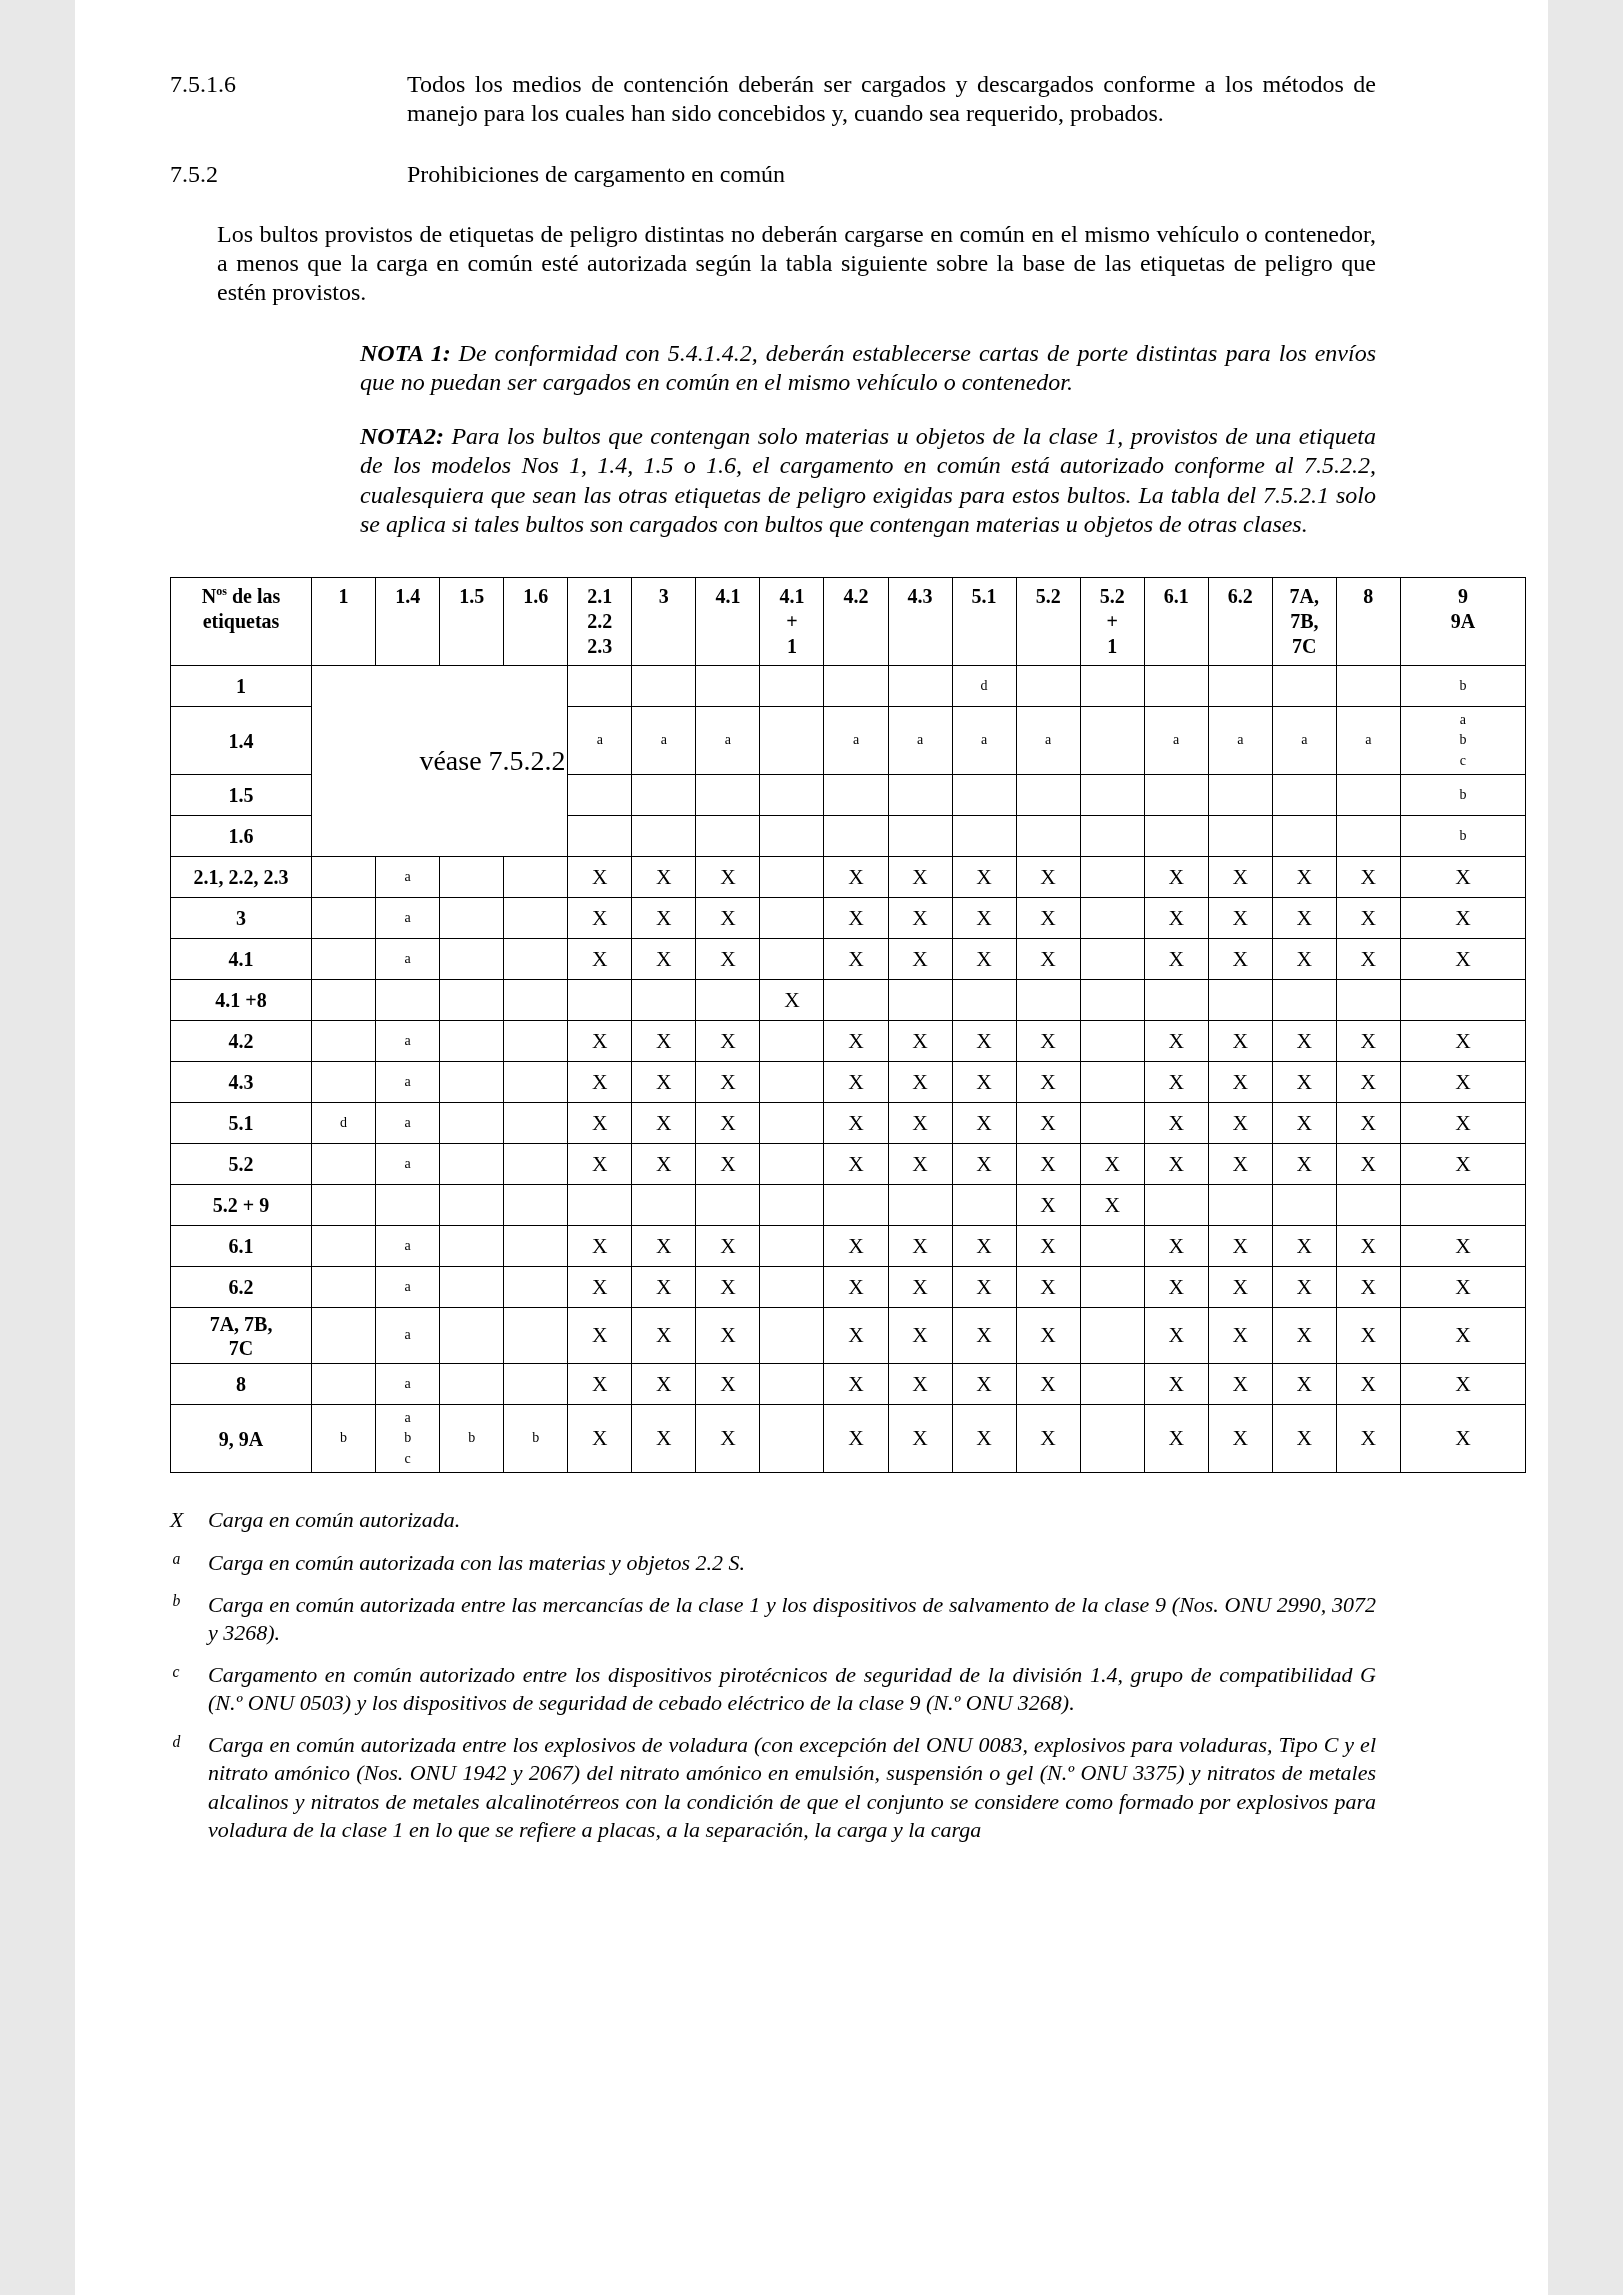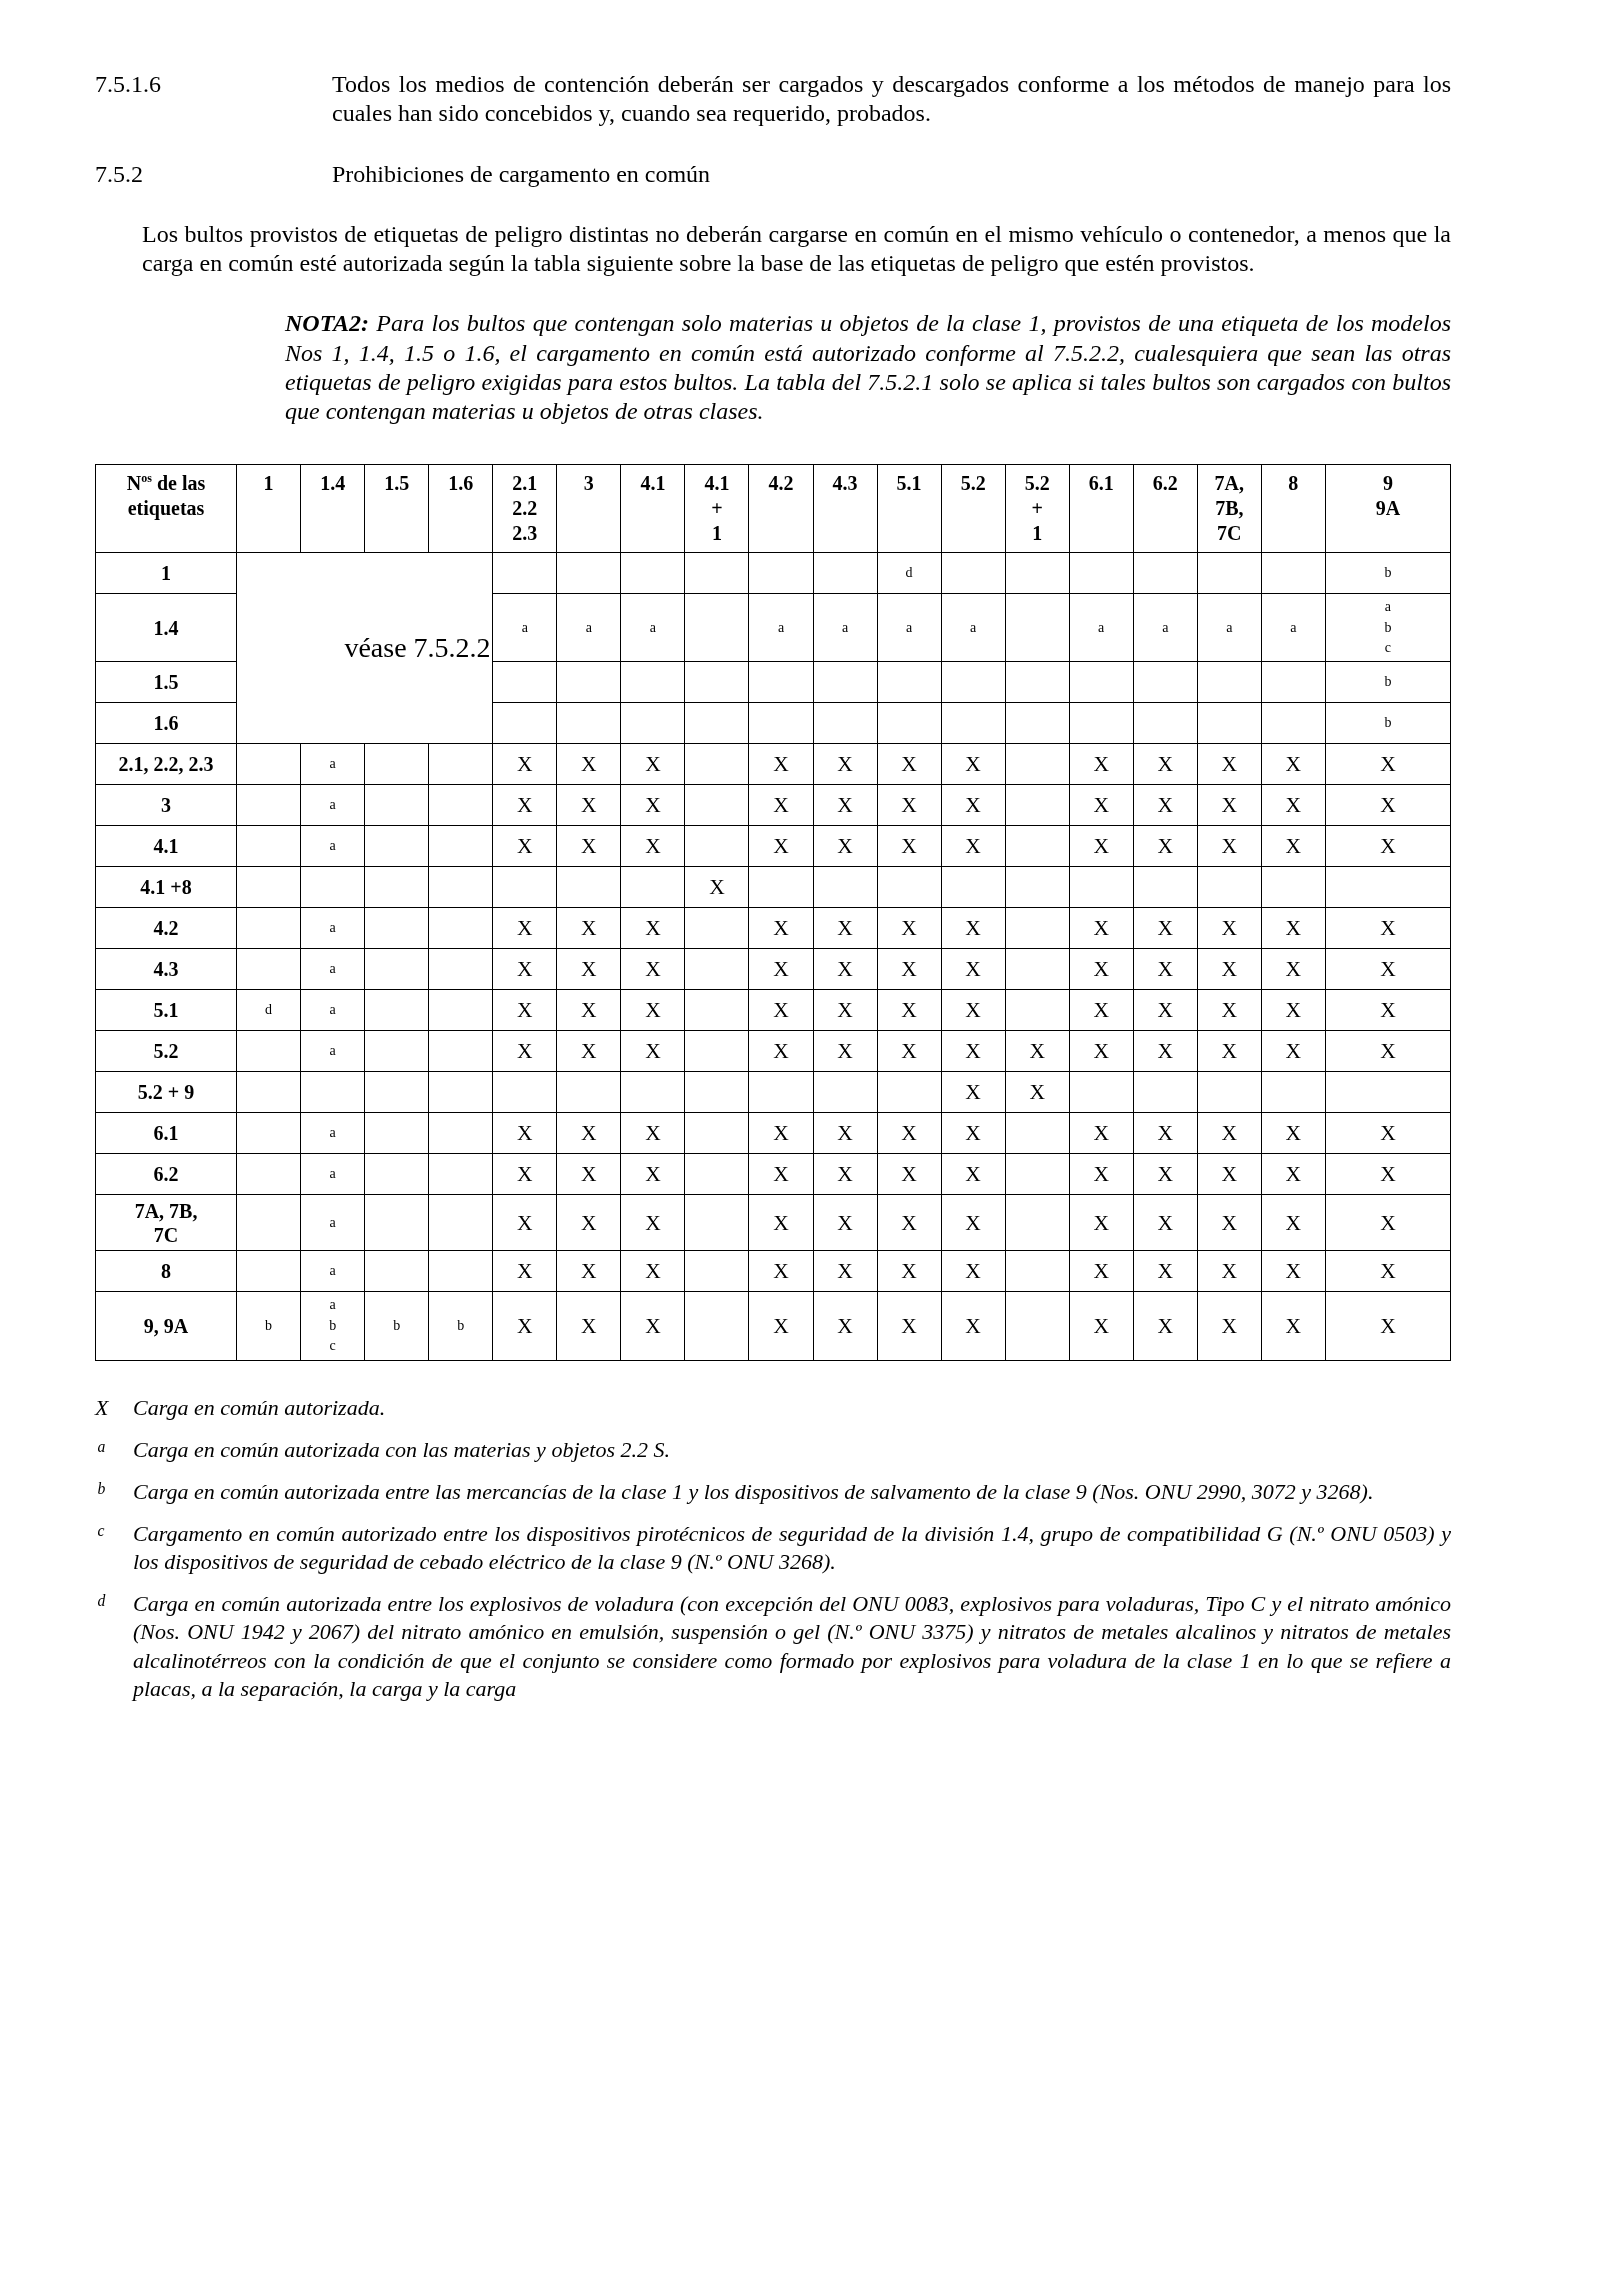--- a/index.html
+++ b/index.html
@@ -1,18 +1,18 @@
 <!DOCTYPE html>
 <html style="font-size:13.2px"><head>
 <meta charset="utf-8">
 <style>
   * { box-sizing: border-box; }
   html, body { margin: 0; padding: 0; background: #e8e8e8; }
   .page {
-    width: 1623px;
+    width: 1473px;
     min-height: 2295px;
     margin: 0 auto;
     background: #ffffff;
     color: #000000;
     font-family: "Liberation Serif", serif;
     font-size: 24px;
     line-height: 1.22;
     padding: 70px 172px 50px 95px;
   }
   .para { display: flex; margin: 0 0 31px 0; }
@@ -82,20 +82,21 @@
 
   <section class="para">
     <div class="num bold">7.5.2</div>
     <div class="body bold">Prohibiciones de cargamento en común</div>
   </section>
 
   <section class="para">
     <div class="body">Los bultos provistos de etiquetas de peligro distintas no deberán cargarse en común en el mismo vehículo o contenedor, a menos que la carga en común esté autorizada según la tabla siguiente sobre la base de las etiquetas de peligro que estén provistos.</div>
   </section>
 
+  <p class="nota"><span class="nota-label">NOTA 1:</span> <span>De conformidad con 5.4.1.4.2, deberán establecerse cartas de porte distintas para los envíos que no puedan ser cargados en común en el mismo vehículo o contenedor.</span></p>
 
   <p class="nota"><span class="nota-label">NOTA2:</span> <span>Para los bultos que contengan solo materias u objetos de la clase 1, provistos de una etiqueta de los modelos Nos 1, 1.4, 1.5 o 1.6, el cargamento en común está autorizado conforme al 7.5.2.2, cualesquiera que sean las otras etiquetas de peligro exigidas para estos bultos. La tabla del 7.5.2.1 solo se aplica si tales bultos son cargados con bultos que contengan materias u objetos de otras clases.</span></p>
 
   <table class="mix-table">
       <colgroup>
         <col class="c-label">
         <col class="c-std">
         <col class="c-std">
         <col class="c-std">
         <col class="c-std">

